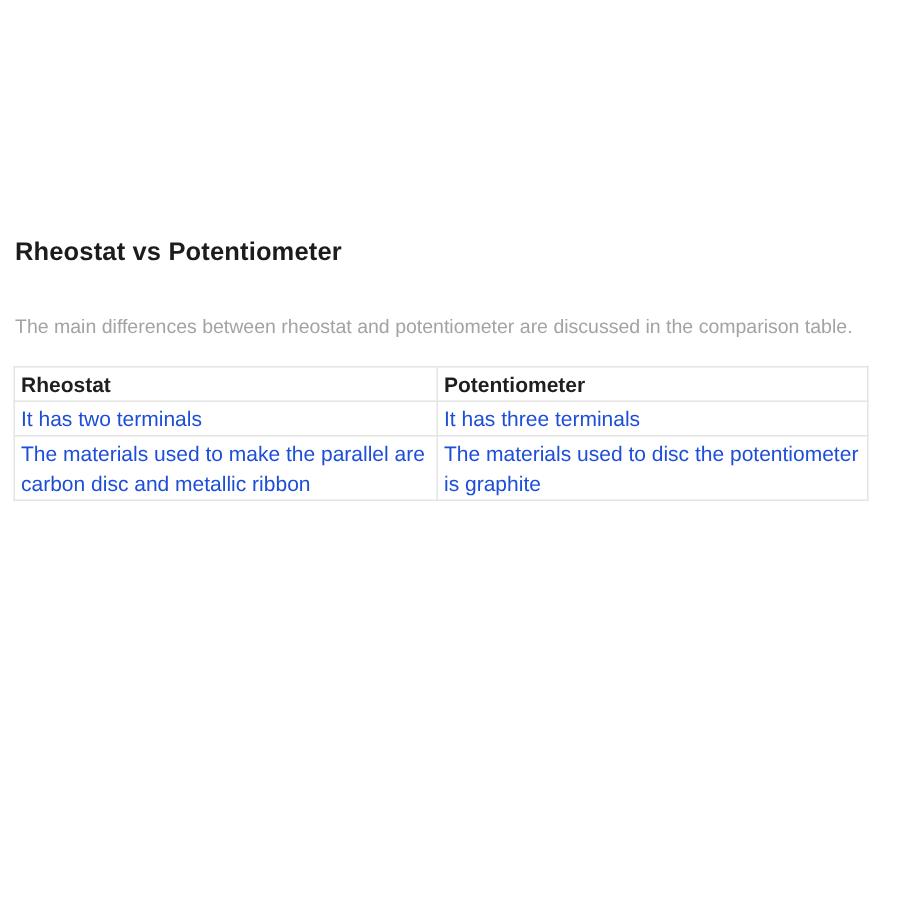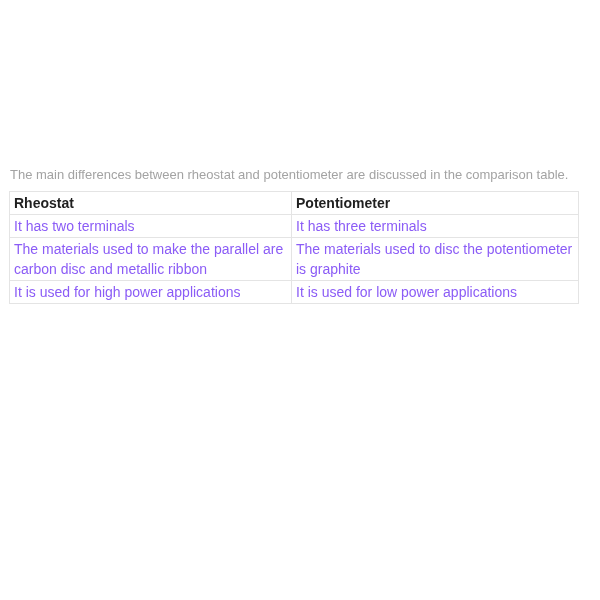--- a/index.html
+++ b/index.html
@@ -18,28 +18,28 @@
   }
   .page-title {
     font-size: 17px;
     line-height: 22px;
     font-weight: 700;
     color: #1c1c1c;
     margin: 0 0 0 1px;
     letter-spacing: 0.1px;
   }
   .page-subtitle {
-    margin: 10px 0 0 1px;
+    margin: 31px 0 0 1px;
     font-size: 13px;
     line-height: 16px;
     font-weight: 400;
     color: #a3a3a3;
   }
   table.compare {
-    margin-top: 8px;
+    margin-top: 18px;
     border-collapse: collapse;
     table-layout: fixed;
     width: 569px;
     background: #ffffff;
   }
   table.compare th,
   table.compare td {
     border: 1px solid #e4e4e4;
     font-size: 14px;
     line-height: 20px;
@@ -47,28 +47,29 @@
     text-align: left;
     vertical-align: top;
     word-wrap: break-word;
   }
   table.compare th {
     font-weight: 700;
     color: #1f1f1f;
   }
   table.compare td {
     font-weight: 400;
-    color: #8b5cf6;
+    color: #1d4ed8;
   }
 </style>
 </head>
 <body>
 
 <div class="content">
 
+  <h2 class="page-title">Rheostat vs Potentiometer</h2>
 
   <p class="page-subtitle">The main differences between rheostat and potentiometer are discussed in the comparison table.</p>
 
   <table class="compare">
     <colgroup>
       <col style="width:282px">
       <col style="width:287px">
     </colgroup>
     <thead>
       <tr>
@@ -78,20 +79,16 @@
     </thead>
     <tbody>
       <tr>
         <td>It has two terminals</td>
         <td>It has three terminals</td>
       </tr>
       <tr>
         <td>The materials used to make the parallel are carbon disc and metallic ribbon</td>
         <td>The materials used to disc the potentiometer is graphite</td>
       </tr>
-      <tr>
-        <td>It is used for high power applications</td>
-        <td>It is used for low power applications</td>
-      </tr>
     </tbody>
   </table>
 
 </div>
 
 </body></html>

